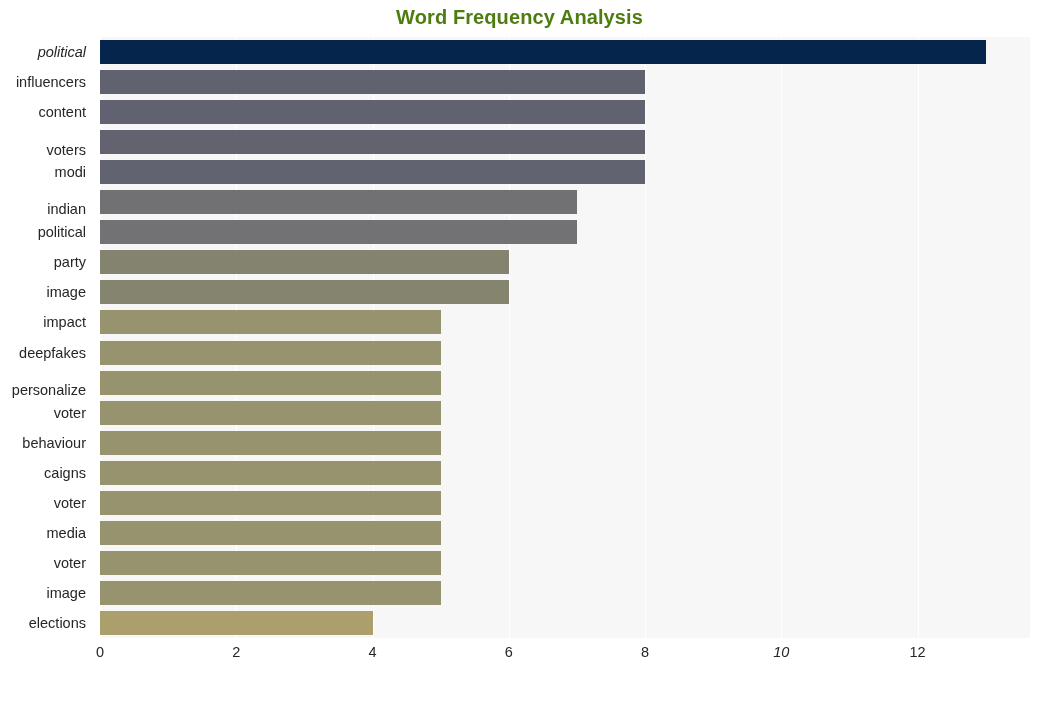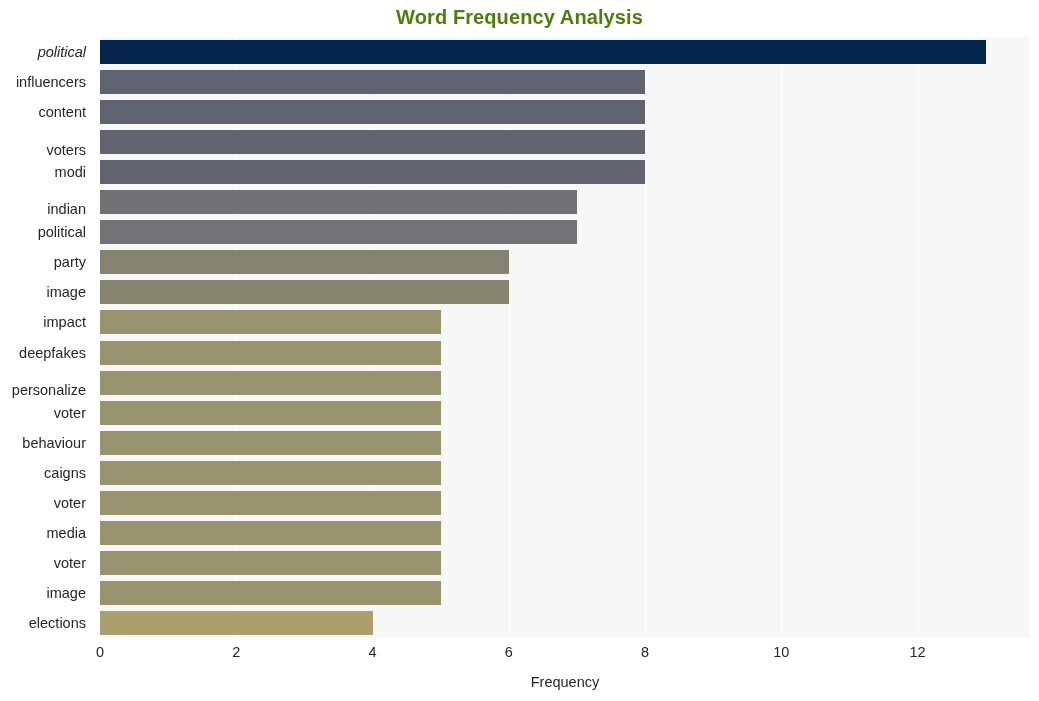--- a/index.html
+++ b/index.html
@@ -223,19 +223,18 @@
         </div>
       </div>
   </div>
 
   <div id="x-labels">
       <div class="xtick-label" style="left: 100px;">0</div>
       <div class="xtick-label" style="left: 236.264px;">2</div>
       <div class="xtick-label" style="left: 372.527px;">4</div>
       <div class="xtick-label" style="left: 508.791px;">6</div>
       <div class="xtick-label" style="left: 645.055px;">8</div>
-      <div class="xtick-label" style="left: 781.319px;">10</div>
+      <div class="xtick-label" style="left: 781.319px; font-style: italic;">10</div>
       <div class="xtick-label" style="left: 917.582px;">12</div>
     </div>
 
-  <div id="x-axis-label">Frequency</div>
 
 </div>
 
 </body></html>

